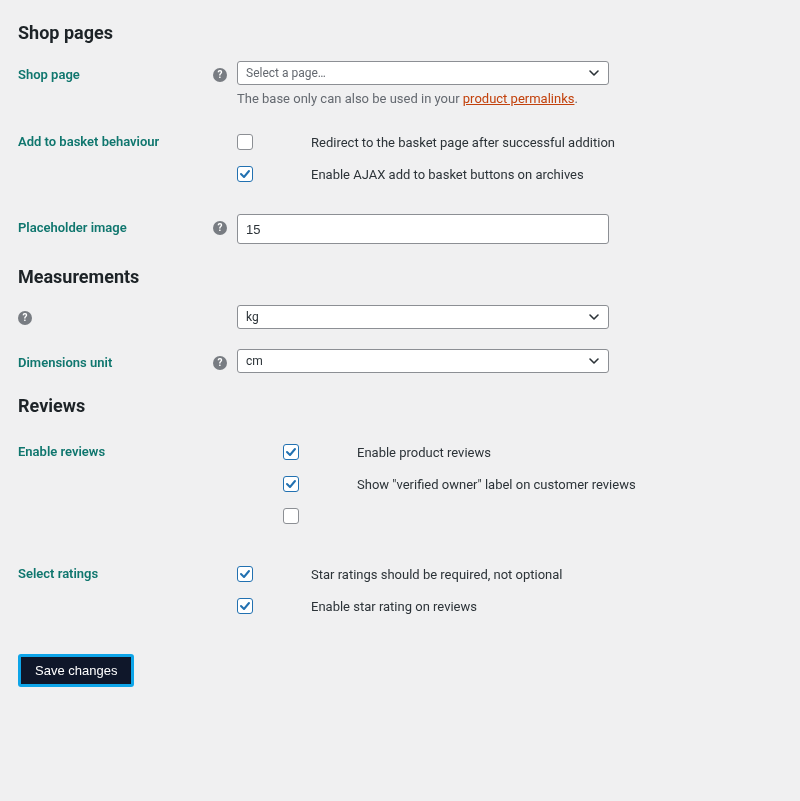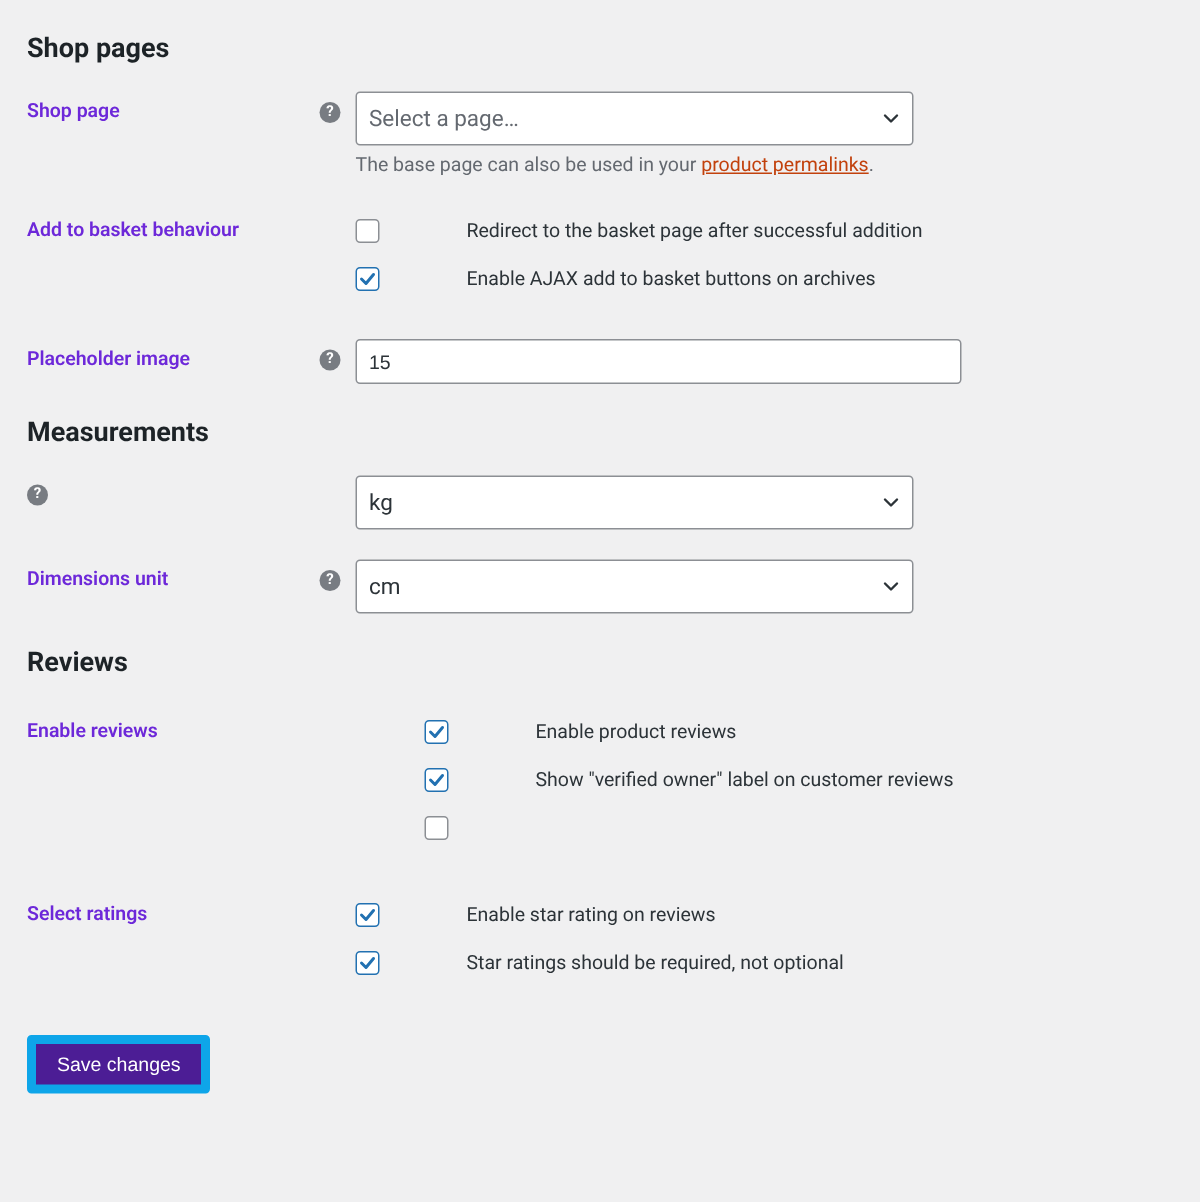--- a/index.html
+++ b/index.html
@@ -28,21 +28,21 @@
 
   .label-col {
     width: 215px;
     flex: 0 0 215px;
     display: flex;
     align-items: center;
     padding-top: 6px;
   }
   .label-col .lbl {
     font-weight: 600;
-    color: #6d28d9;
+    color: #0f766e;
     font-size: 13px;
     flex: 1;
   }
   .help-icon {
     width: 14px; height: 14px;
     border-radius: 50%;
     background: #787c82;
     color: #fff;
     font-size: 10px;
     line-height: 14px;
@@ -52,44 +52,44 @@
     cursor: help;
     flex: 0 0 auto;
   }
   .field-col {
     flex: 1;
     padding-left: 4px;
   }
 
   .select {
     width: 372px;
-    height: 36px;
+    height: 24px;
     background: #fff;
     border: 1px solid #8c8f94;
     border-radius: 3px;
     padding: 0 30px 0 8px;
-    font-size: 15px;
+    font-size: 12px;
     color: #2c3338;
     position: relative;
     display: flex;
     align-items: center;
     cursor: pointer;
   }
   .select.placeholder { color: #646970; }
   .select .chevron {
     position: absolute;
     right: 8px;
     top: 50%;
     transform: translateY(-50%);
     pointer-events: none;
   }
   .select .chevron svg { display: block; }
 
   .text-input {
-    width: 404px;
+    width: 372px;
     height: 30px;
     background: #fff;
     border: 1px solid #8c8f94;
     border-radius: 3px;
     padding: 0 8px;
     font-size: 13px;
     color: #2c3338;
   }
 
   .note {
@@ -127,22 +127,22 @@
   .cb svg { display: none; }
   .cb.checked svg { display: block; }
   .cb-label {
     font-size: 13px;
     color: #2c3338;
     margin-left: 48px;
   }
 
   .submit-row { margin-top: 30px; }
   .primary-button {
-    background: #4c1d95;
-    border: 6px solid #0ea5e9;
+    background: #0f172a;
+    border: 3px solid #0ea5e9;
     color: #fff;
     font-size: 13px;
     padding: 6px 14px;
     border-radius: 3px;
     cursor: pointer;
   }
 </style>
 </head>
 <body>
 
@@ -158,21 +158,21 @@
     <div class="field-col">
       <div class="select placeholder">
         <span>Select a page…</span>
         <span class="chevron">
           <svg width="12" height="12" viewBox="0 0 12 12">
               <path d="M2 4 L6 8 L10 4" stroke="#2c3338" stroke-width="1.6" fill="none" stroke-linecap="round" stroke-linejoin="round"></path>
             </svg>
         </span>
       </div>
       <div class="note">
-        <span>The base page can also be used in your </span><a href="#">product permalinks</a><span>.</span>
+        <span>The base only can also be used in your </span><a href="#">product permalinks</a><span>.</span>
       </div>
     </div>
   </div>
 
   <div class="form-row" style="margin-top:22px;">
     <div class="label-col">
       <span class="lbl">Add to basket behaviour</span>
     </div>
     <div class="field-col">
       <div class="checkbox-line">
@@ -272,29 +272,29 @@
     <div class="label-col">
       <span class="lbl">Select ratings</span>
     </div>
     <div class="field-col">
       <div class="checkbox-line">
         <span class="cb checked">
           <svg width="12" height="12" viewBox="0 0 12 12">
               <path d="M2 6 L5 9 L10 3" stroke="#2271b1" stroke-width="2" fill="none" stroke-linecap="round" stroke-linejoin="round"></path>
             </svg>
         </span>
+        <span class="cb-label">Star ratings should be required, not optional</span>
+      </div>
+      <div class="checkbox-line">
+        <span class="cb checked">
+          <svg width="12" height="12" viewBox="0 0 12 12">
+              <path d="M2 6 L5 9 L10 3" stroke="#2271b1" stroke-width="2" fill="none" stroke-linecap="round" stroke-linejoin="round"></path>
+            </svg>
+        </span>
         <span class="cb-label">Enable star rating on reviews</span>
-      </div>
-      <div class="checkbox-line">
-        <span class="cb checked">
-          <svg width="12" height="12" viewBox="0 0 12 12">
-              <path d="M2 6 L5 9 L10 3" stroke="#2271b1" stroke-width="2" fill="none" stroke-linecap="round" stroke-linejoin="round"></path>
-            </svg>
-        </span>
-        <span class="cb-label">Star ratings should be required, not optional</span>
       </div>
     </div>
   </div>
 
   <div class="submit-row">
     <button class="primary-button">Save changes</button>
   </div>
 
 </div>
 

